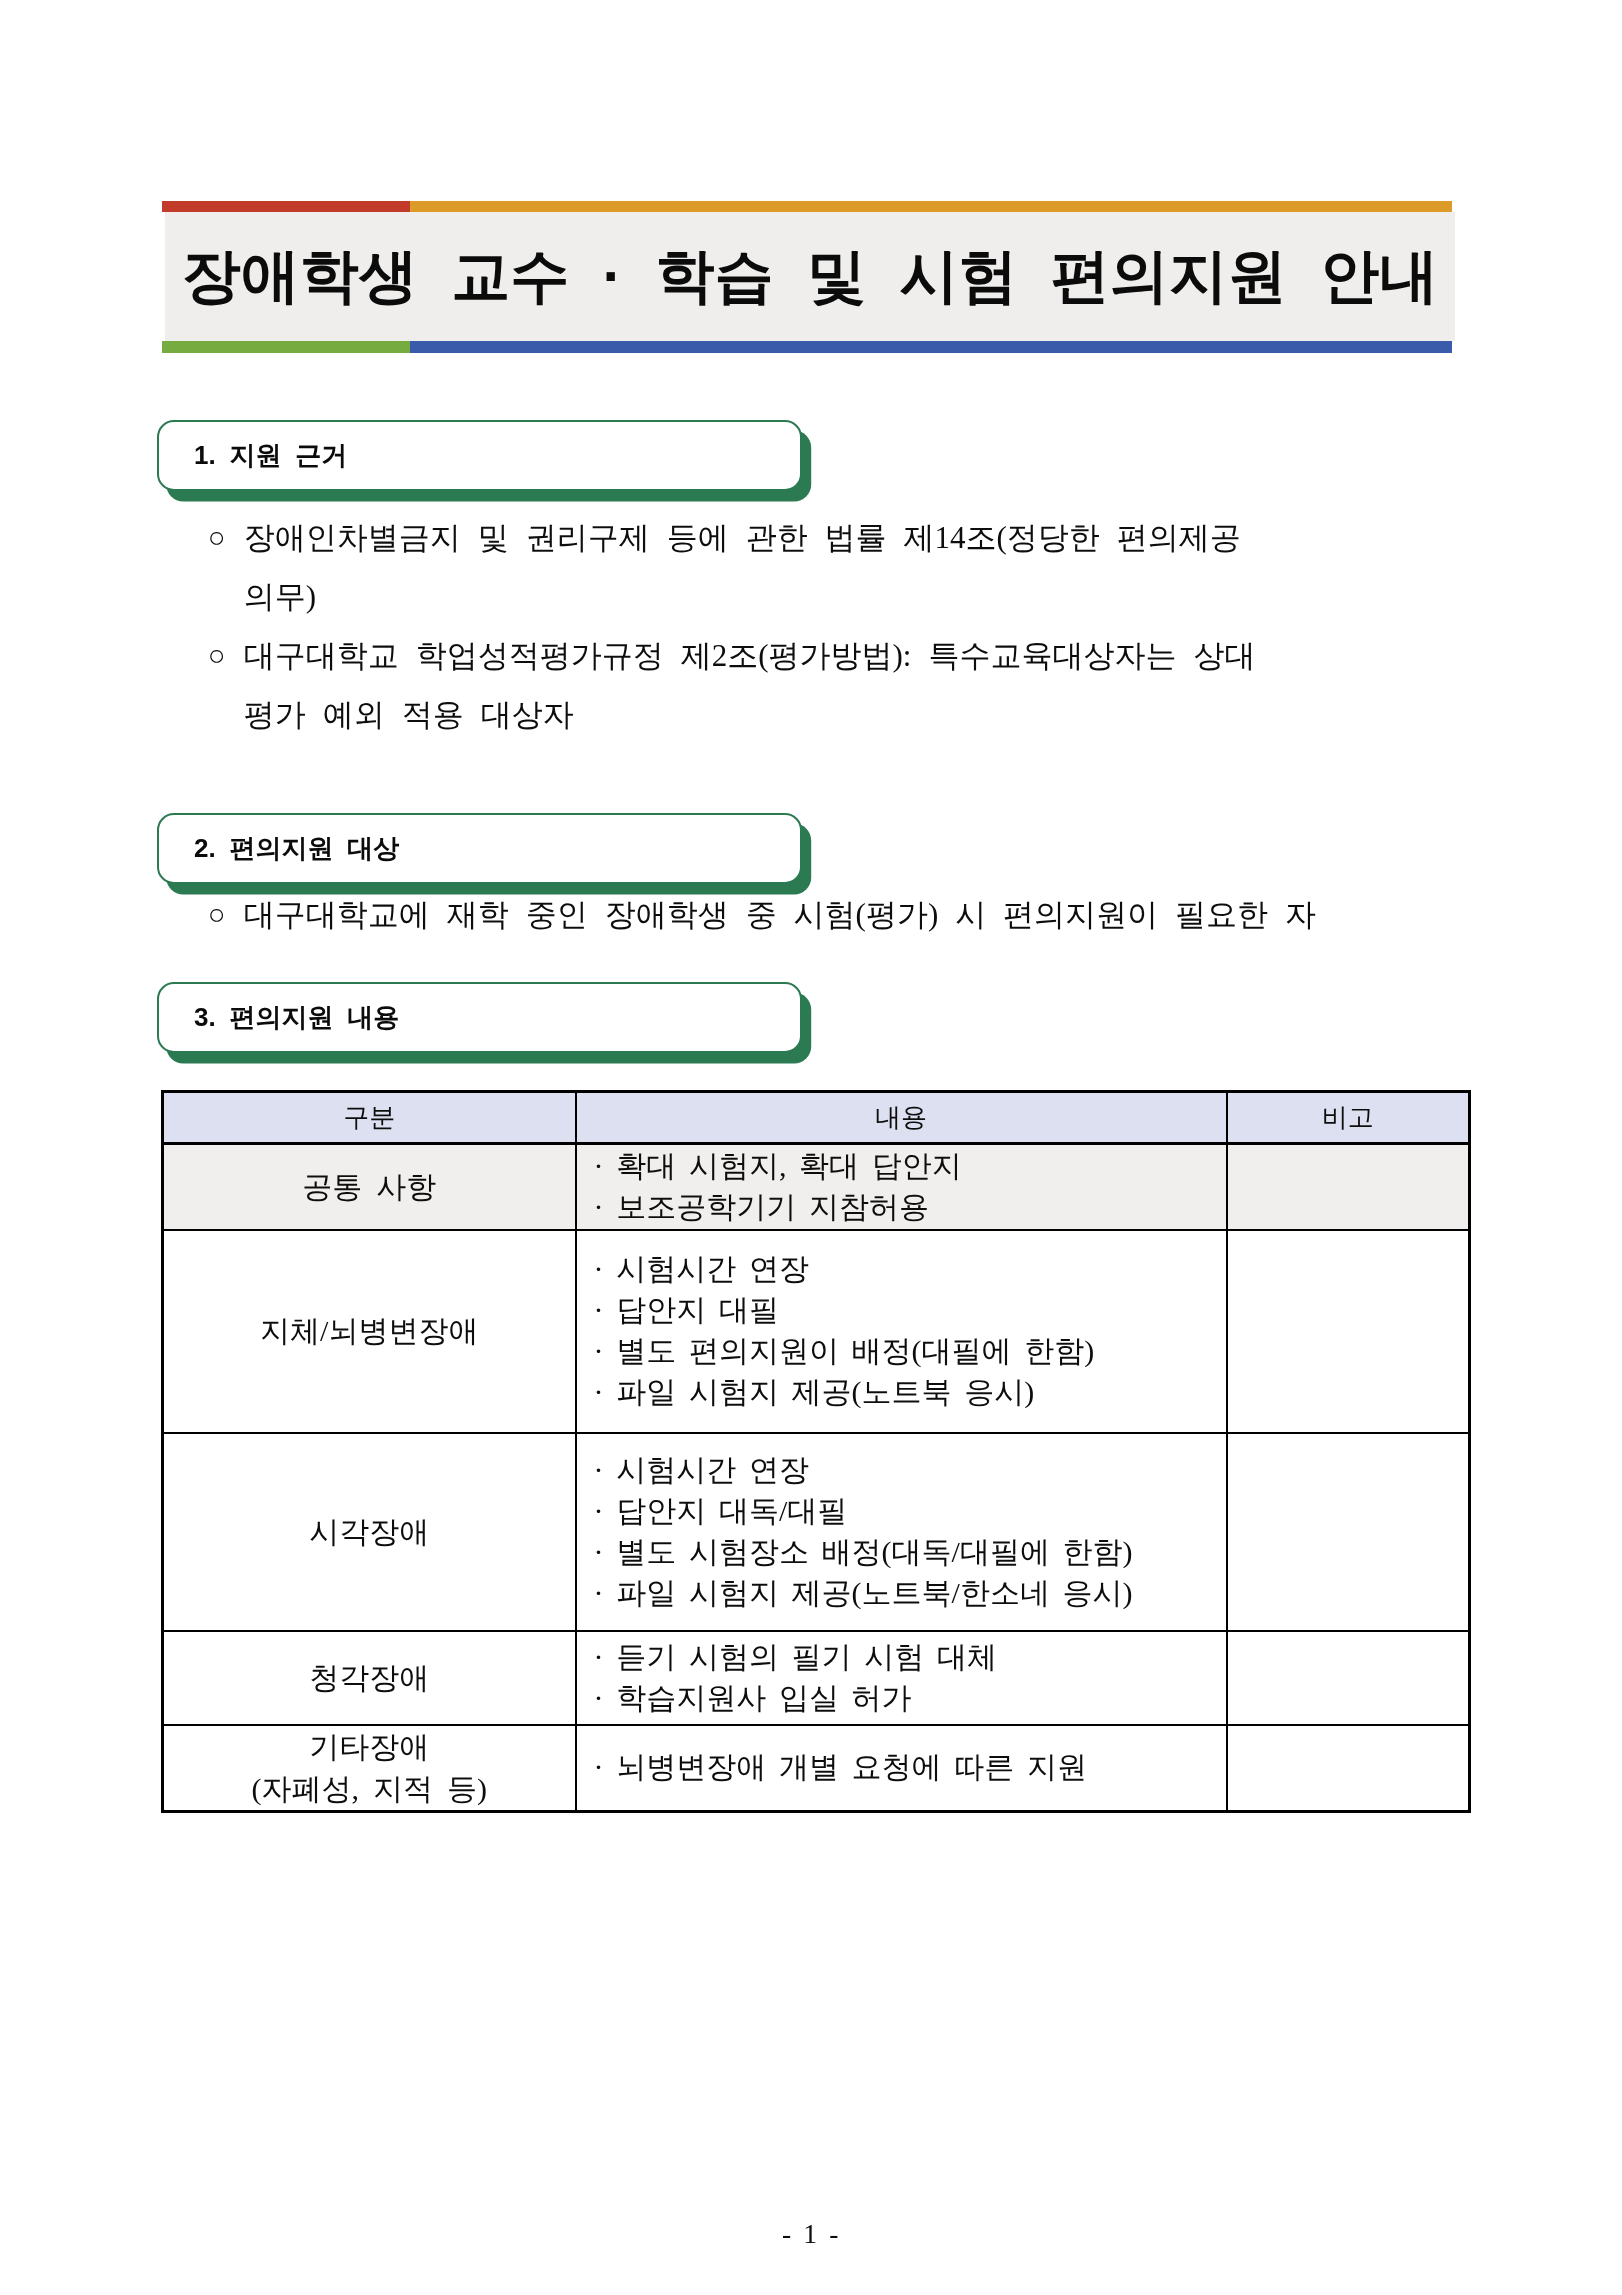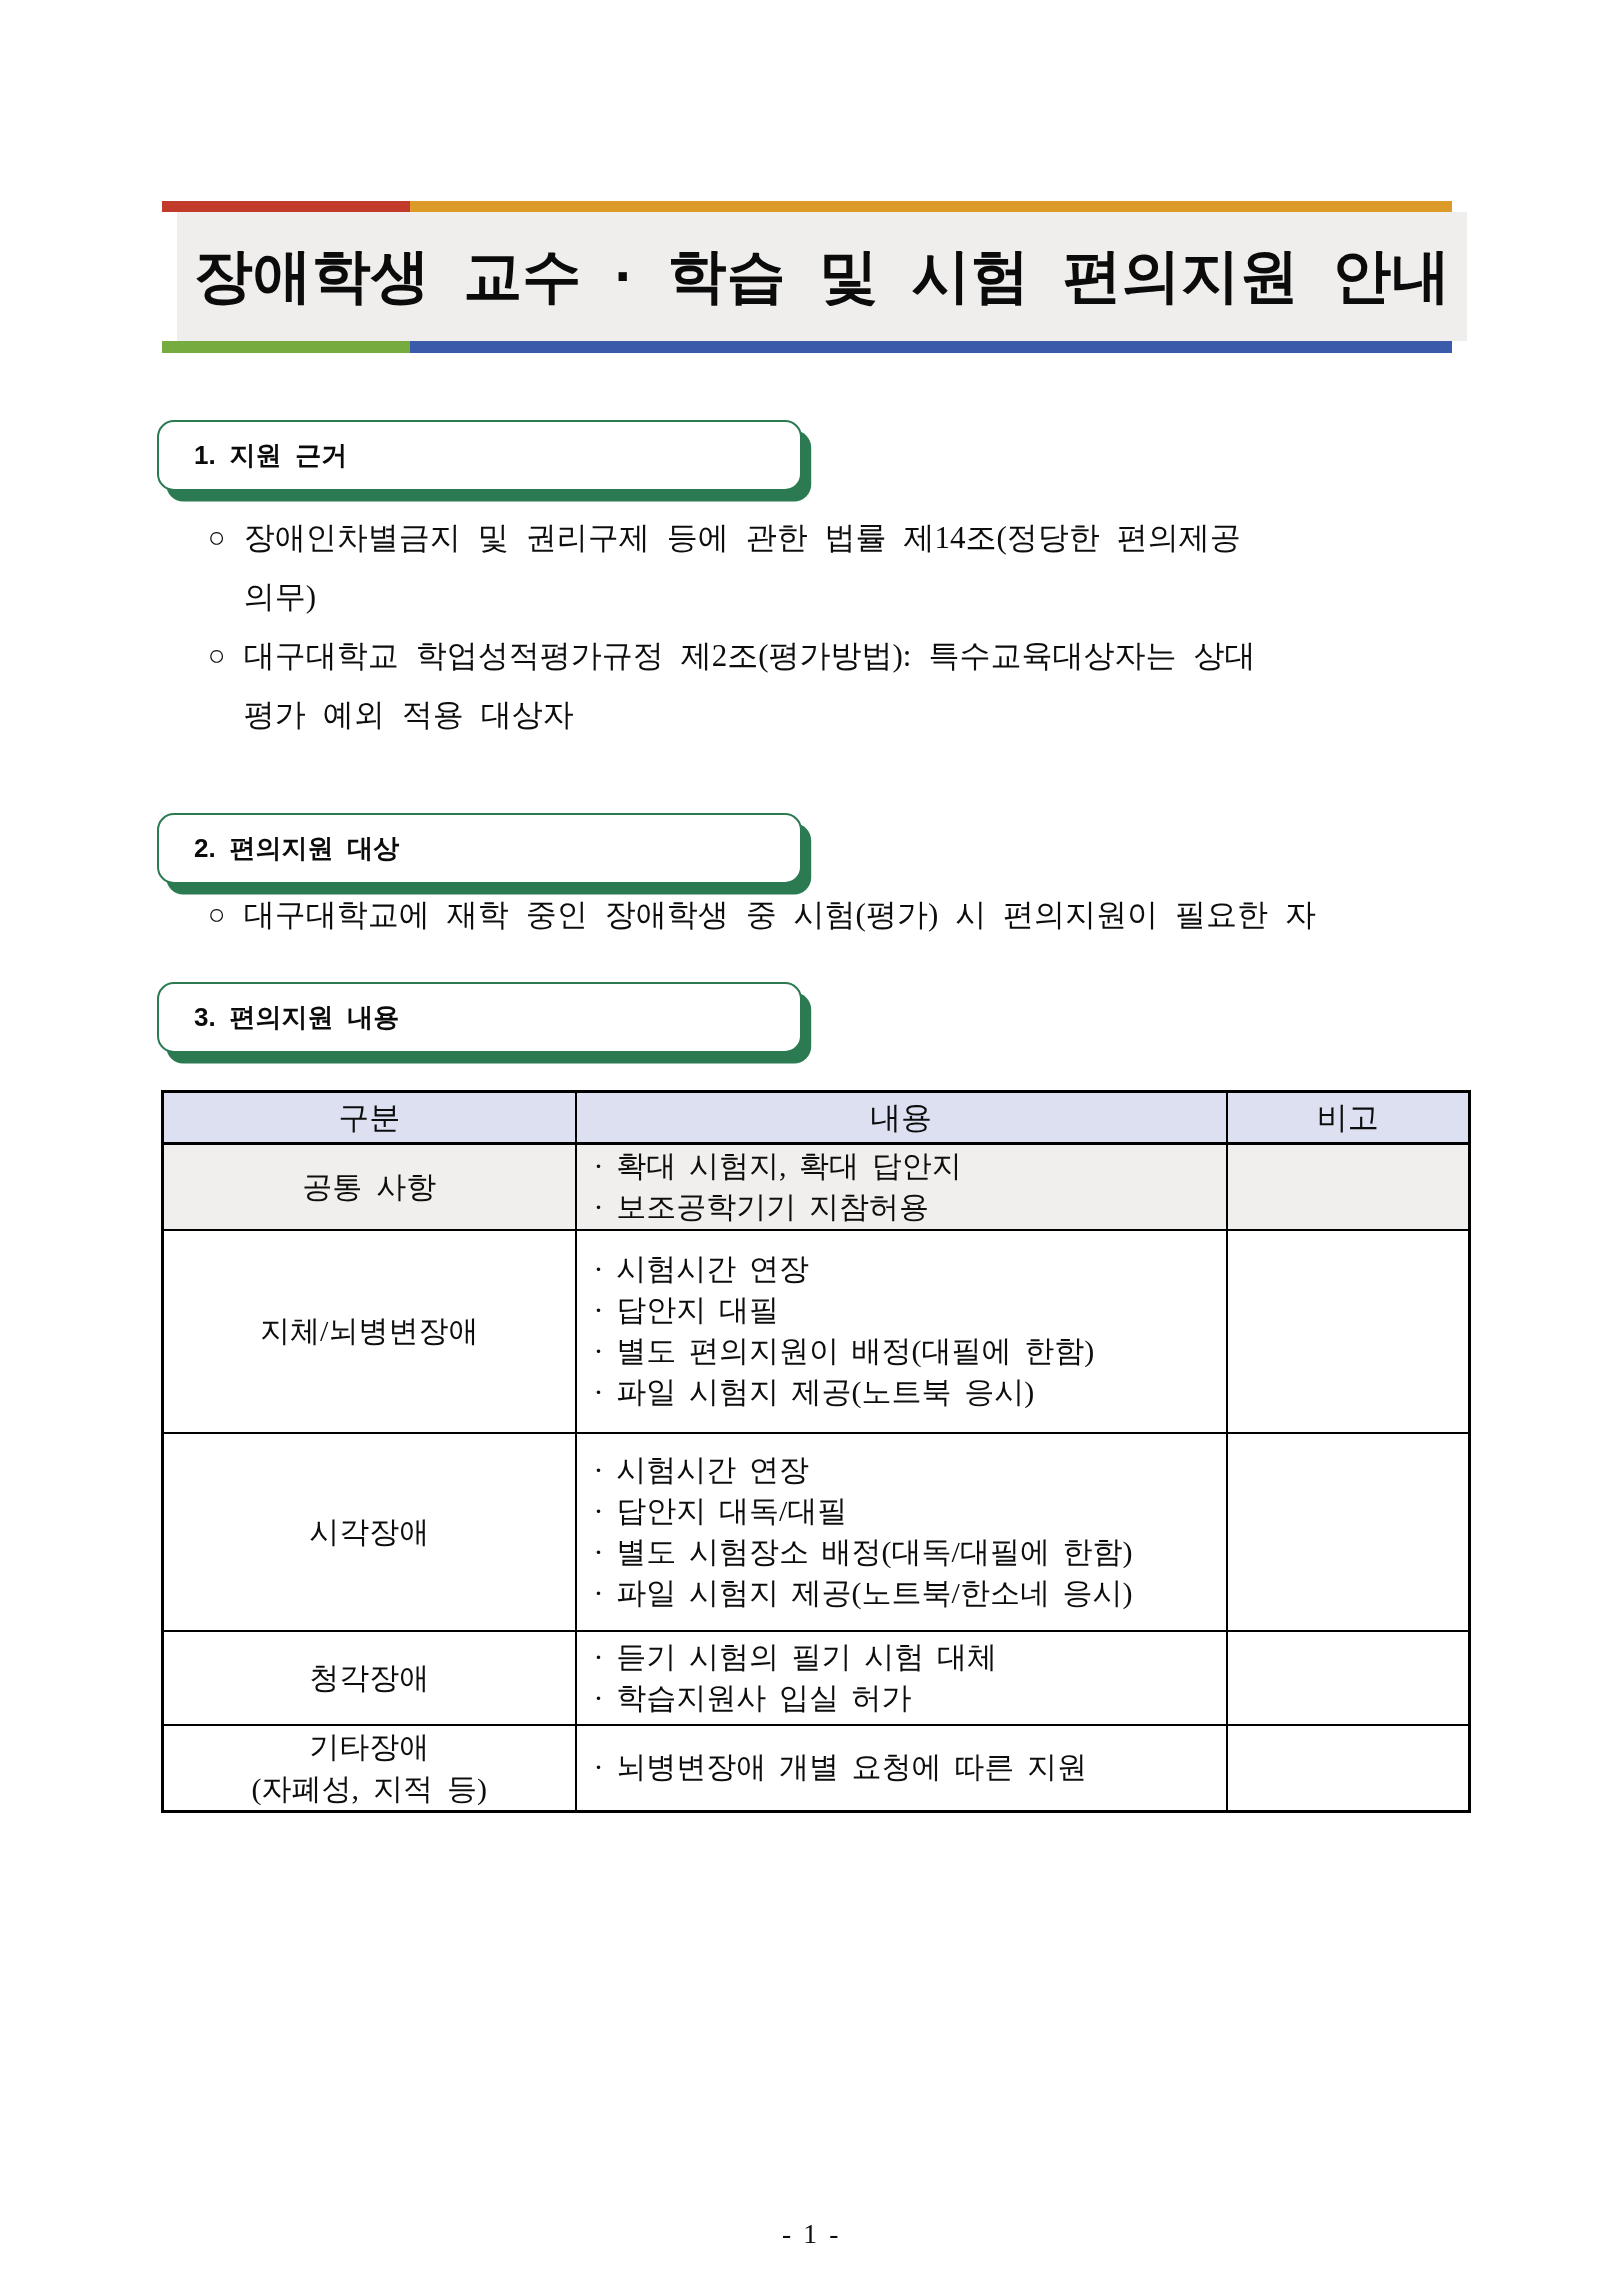--- a/index.html
+++ b/index.html
@@ -18,21 +18,21 @@
   .banner-topbar, .banner-bottombar {
     left: 162px; width: 1290px; display: flex;
   }
   .banner-topbar { top: 201px; height: 11px; }
   .banner-bottombar { top: 341px; height: 12.4px; }
   .seg-red    { width: 19.2%; background: #c23b2a; }
   .seg-orange { flex: 1;      background: #dc9b28; }
   .seg-green  { width: 19.2%; background: #76ab40; }
   .seg-blue   { flex: 1;      background: #3a5ba9; }
   .banner-body {
-    left: 177px; top: 212px; width: 1290px; height: 129px;
+    left: 165px; top: 212px; width: 1290px; height: 129px;
     background: #efeeec;
     display: flex; align-items: center; justify-content: center;
   }
   .banner-title {
     font-family: "Liberation Sans", sans-serif;
     font-weight: 900;
     font-size: 59px;
     color: #0b0b0b;
     word-spacing: 17px;
     white-space: nowrap;
@@ -87,21 +87,21 @@
     table-layout: fixed;
   }
   .support-table, .support-table th, .support-table td {
     border: 2px solid #000000;
   }
   .support-table { border-width: 3.9px; }
   .support-table th {
     border-bottom-width: 3.3px;
     background: #dce0f1;
     font-weight: normal;
-    font-size: 31px;
+    font-size: 26px;
     text-align: center;
     height: 47px;
   }
   .support-table td {
     font-size: 30px;
     vertical-align: middle;
     padding: 0;
   }
   .col-category { width: 413px; }
   .col-content  { width: 651px; }

